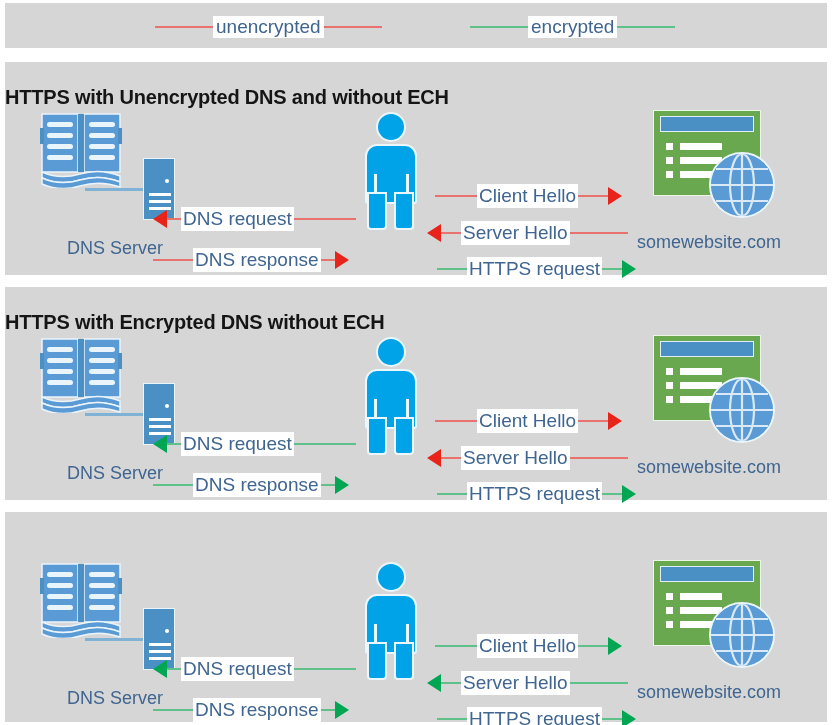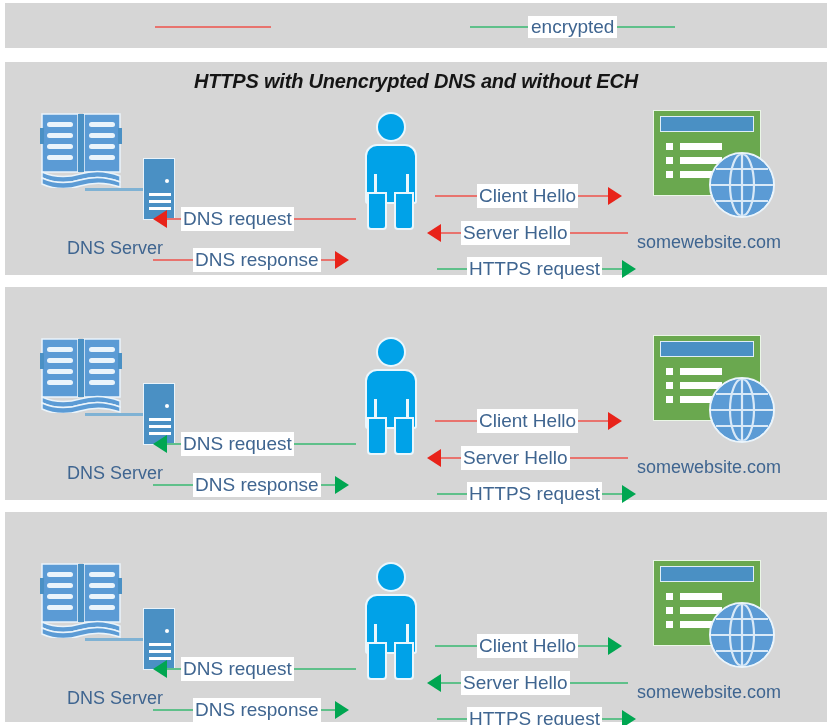--- a/index.html
+++ b/index.html
@@ -40,27 +40,26 @@
     color:#3f6590;
     font-size:19px;
     line-height:22px;
     padding:0 3px;
     white-space:nowrap;
   }
 
   
   .panel-title{
     position:absolute;
-    top:8px;left:0;width:100%;
-    text-align:center;
+    top:24px;left:0;width:100%;
+    text-align:left;
     font-size:20px;
     font-weight:bold;
     color:#151515;
     letter-spacing:-0.2px;
-    font-style:italic;
   }
 
   
   .dns-group{ position:absolute; left:30px; top:48px; width:160px; height:140px; }
   .book{ position:absolute; left:5px; top:0px; width:82px; height:78px; }
   .server-box{
     position:absolute; left:108px; top:48px;
     width:32px; height:62px;
     background:#4a90c4;
     border:1.5px solid #eaf4fb;
@@ -147,20 +146,21 @@
   .head{ width:0;height:0;flex:0 0 auto; }
   .head.right{ border-top:9px solid transparent;border-bottom:9px solid transparent; }
   .head.left { border-top:9px solid transparent;border-bottom:9px solid transparent; }
 </style>
 </head>
 <body>
 
 <div class="panel" id="legend-panel">
   <div class="legend-item" id="legend-unencrypted">
     <span class="legend-line" style="background: rgb(232, 115, 110);"></span>
+    <span class="legend-label">unencrypted</span>
     <span class="legend-line" style="background: rgb(232, 115, 110);"></span>
   </div>
   <div class="legend-item" id="legend-encrypted">
     <span class="legend-line" style="background: rgb(95, 192, 138);"></span>
     <span class="legend-label">encrypted</span>
     <span class="legend-line" style="background: rgb(95, 192, 138);"></span>
   </div>
 </div>
 
 <div class="panel" id="panel-0">
@@ -257,20 +257,21 @@
       <span class="head right" style="border-left:14px solid #00a651"></span>
     </div>
     <div class="flow" style="left: 420px; top: 231px;">
       <span class="head left" style="border-right:14px solid #00a651"></span>
       <span class="seg" style="width:14px;background:#5fc08a"></span>
       <span class="flabel">HTTPS response</span>
       <span class="seg" style="width:48px;background:#5fc08a"></span>
     </div>
   </div>
 <div class="panel" id="panel-1">
+    <div class="panel-title">HTTPS with Encrypted DNS without ECH</div>
     <div class="dns-group">
       <div class="book"><svg width="82" height="78" viewBox="0 0 82 78">
     <g stroke="#eaf4fb" stroke-width="1.5">
       <path d="M2 4 h36 v58 H2 Z" fill="#5b9bd5"></path>
       <path d="M44 4 h36 v58 H44 Z" fill="#5b9bd5"></path>
     </g>
     <rect x="38" y="4" width="6" height="58" fill="#4a90c4"></rect>
     <rect x="0" y="18" width="4" height="16" fill="#4a90c4"></rect>
     <rect x="78" y="18" width="4" height="16" fill="#4a90c4"></rect>
     <rect x="7" y="12" width="26" height="5" rx="2.5" fill="#eaf4fb"></rect>

